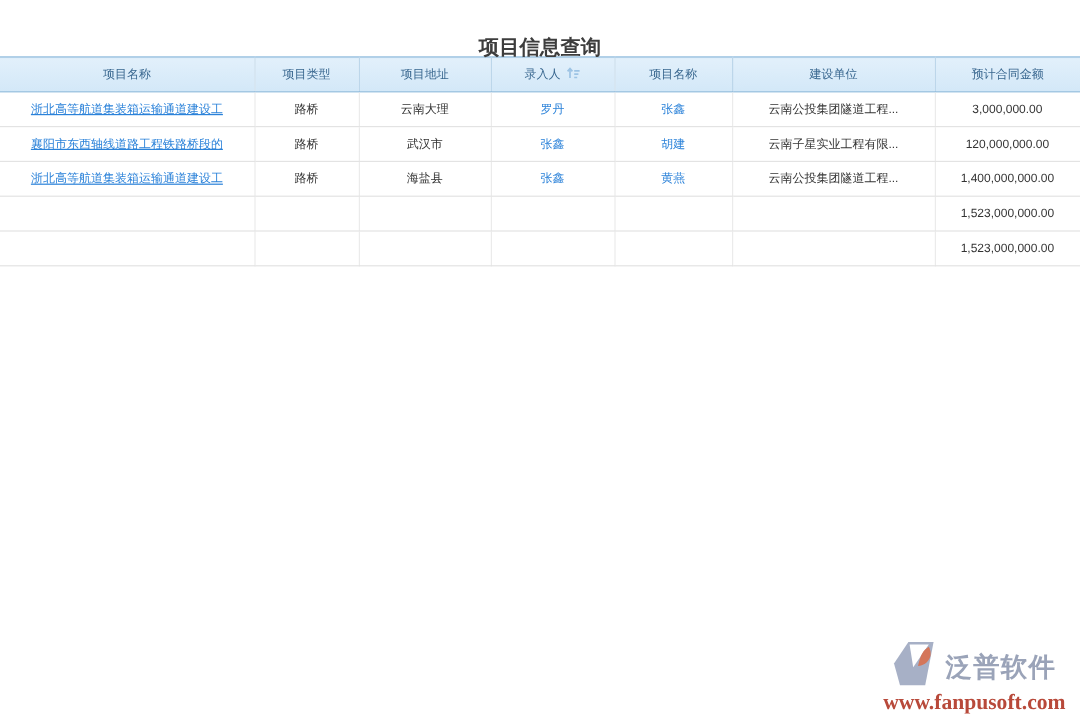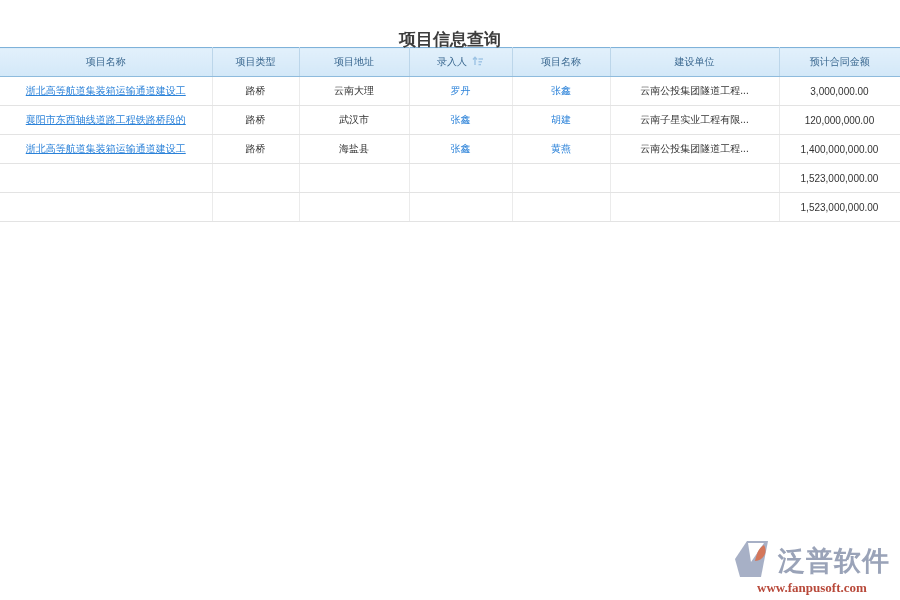--- a/index.html
+++ b/index.html
@@ -65,28 +65,28 @@
   .sort-icon { display: inline-block; vertical-align: -2px; margin-left: 5px; }
   .brand {
     position: absolute;
     right: 8px;
     bottom: 4px;
     width: 160px;
     text-align: center;
   }
   .brand-top { display: flex; align-items: center; justify-content: center; }
   .brand-name {
-    font-size: 27px;
+    font-size: 22px;
     font-weight: bold;
     color: #9aa3b8;
     letter-spacing: 1px;
     font-family: "Liberation Serif", "DejaVu Serif", serif;
   }
   .brand-url {
-    font-size: 13px;
+    font-size: 18px;
     font-weight: bold;
     color: #b8493a;
     margin-top: -2px;
     font-family: "Liberation Serif", "DejaVu Serif", serif;
   }
 </style>
 </head>
 <body>
 
 <div class="page-title">项目信息查询</div>

